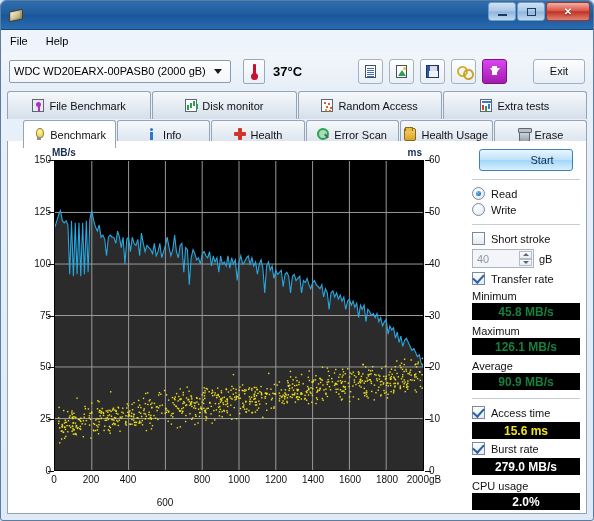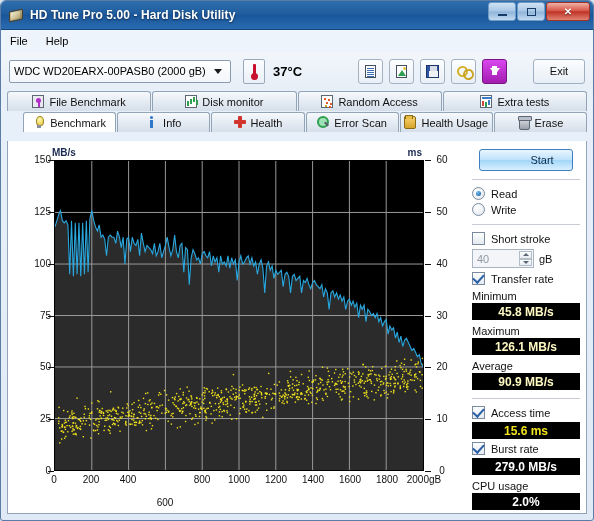--- a/index.html
+++ b/index.html
@@ -157,21 +157,21 @@
   .ico-cable{width:14px;height:12px;position:relative;}
   .ico-cable:before{content:"";position:absolute;left:0;top:1px;width:7px;height:7px;
     border:2px solid #d4b02a;border-radius:50%;transform:rotate(-25deg);}
   .ico-cable:after{content:"";position:absolute;left:6px;top:4px;width:7px;height:7px;
     border:2px solid #c9a423;border-radius:50%;transform:rotate(-25deg);}
   .ico-dl{width:0;height:0;border-left:5px solid transparent;border-right:5px solid transparent;
     border-top:7px solid #fff;position:relative;}
   .ico-dl:before{content:"";position:absolute;left:-2.5px;top:-9px;width:5px;height:9px;background:#fff;}
   
   .tabstrip { padding:0 6px; margin-top:1px; }
-  .tabrow { display:flex; height:20px;justify-content:space-between; }
+  .tabrow { display:flex; height:28px;justify-content:space-between; }
   .tabrow.row2 { margin-top:1px; }
   .tab {
     flex:1;
     border:1px solid #93a4b7;
     border-bottom:none;
     border-radius:3px 3px 0 0;
     background:linear-gradient(180deg,#f6f9fc 0%,#e3eaf2 55%,#d6dfea 100%);
     display:flex;align-items:center;justify-content:center;
     gap:5px;
     font-size:11px; color:#111;
@@ -255,21 +255,21 @@
   }
   .plot .fillzone {
     position:absolute; left:0; right:0; bottom:0;
     background:#2b2b2b;
   }
   .plot svg { position:absolute; left:0; top:0; width:100%; height:100%; }
   .ytick-l, .ytick-r {
     position:absolute; font-size:10px; color:#111;
   }
   .ytick-l { right:417px; text-align:right; width:26px; }
-  .ytick-r { left:417px; text-align:center; width:26px; }
+  .ytick-r { left:417px; text-align:left; width:26px; }
   .xtick {
     position:absolute; font-size:10px; color:#111; text-align:center;
     top:327px; width:40px;
   }
   .tickmark-l { position:absolute; left:36px; width:6px; height:1px; background:#111; }
   .tickmark-r { position:absolute; left:413px; width:6px; height:1px; background:#111; }
   
   .sidebar {
     position:absolute; right:4px; top:6px;
     width:112px;
@@ -329,35 +329,34 @@
   .spin .up-ar{width:0;height:0;border-left:3px solid transparent;border-right:3px solid transparent;border-bottom:3px solid #5a6472;}
   .spin .dn-ar{width:0;height:0;border-left:3px solid transparent;border-right:3px solid transparent;border-top:3px solid #5a6472;}
   .unit-lbl { font-size:11px;color:#111; }
   .stat-label { font-size:11px;color:#111;margin:5px 0 1px 2px; }
   .stat-val {
     height:17px;background:#000;
     display:flex;align-items:center;justify-content:center;
     font-size:12px;font-weight:bold;
     margin:0 2px 0 2px;
   }
-  .v-cyan{color:#fef9c3;}
+  .v-cyan{color:#15803d;}
   .v-yellow{color:#f2e31c;}
   .v-white{color:#ffffff;}
 </style>
 </head>
 <body>
 
 <div class="window">
 
   <div class="titlebar">
     <div class="title-icon">
       <div class="disc"></div>
         <div class="disc2"></div>
     </div>
-    <div class="title-text">HD Tune Pro 5.00 - Hard Disk Utility</div>
     <div class="win-btns">
       <div class="wb">
           <div class="glyph-min"></div>
         </div>
       <div class="wb">
           <div class="glyph-max"></div>
         </div>
       <div class="wb close">✕</div>
     </div>
   </div>

